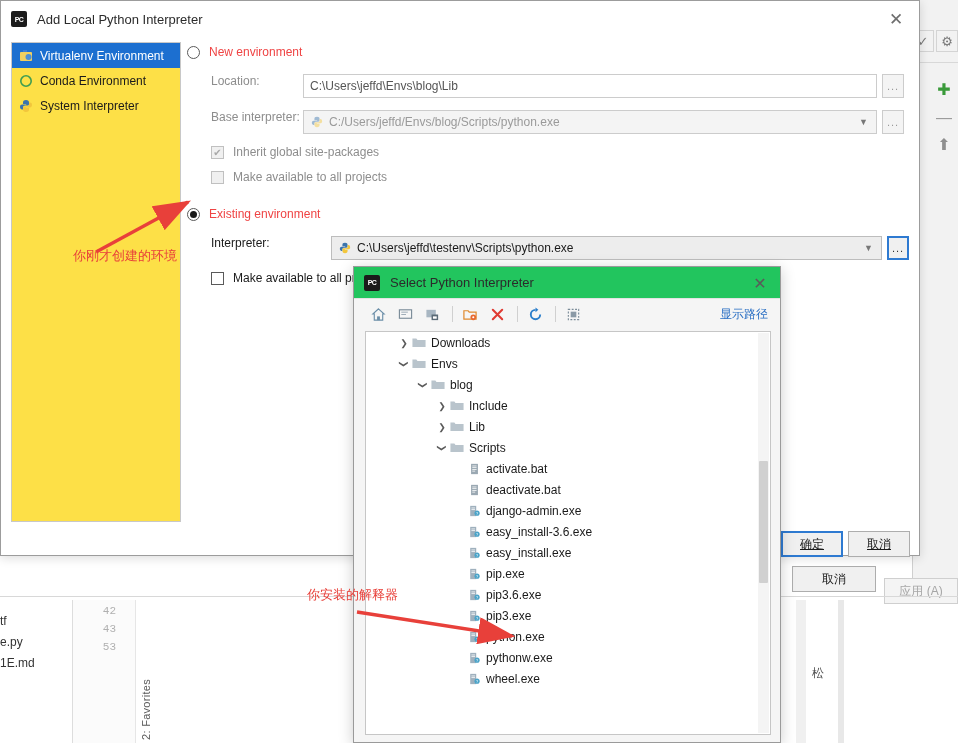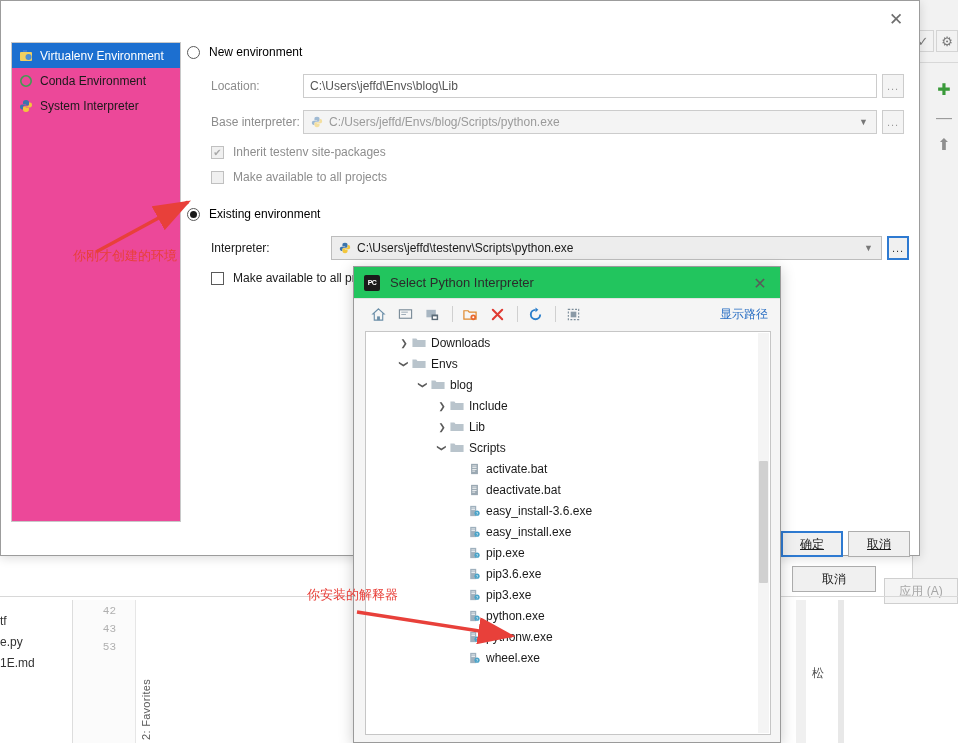--- a/index.html
+++ b/index.html
@@ -91,21 +91,21 @@
     margin-left:10px; font-size:13px; color:#2b2b2b;
   }
   .dlg-close {
     position:absolute; right:0; top:0; width:46px; height:36px;
     display:flex; align-items:center; justify-content:center;
     font-size:17px; color:#6e6e6e; cursor:pointer;
   }
 
   .sidebar {
     position:absolute; left:10px; top:41px; width:170px; height:480px;
-    background:#ec4899; border:1px solid #c8c8c8;
+    background:#fde047; border:1px solid #c8c8c8;
   }
   .side-item {
     height:25px; display:flex; align-items:center; padding-left:6px;
     font-size:12px; color:#1a1a1a; cursor:pointer;
   }
   .side-item.sel { background:#1c6fd0; color:#ffffff; }
   .side-ico {
     width:16px; height:16px; margin-right:6px;
     display:flex; align-items:center; justify-content:center; font-size:12px;
   }
@@ -113,23 +113,23 @@
   .form-area { position:absolute; left:186px; top:41px; right:10px; bottom:40px; }
 
   .radio-row { display:flex; align-items:center; height:20px; }
   .radio {
     width:13px; height:13px; border-radius:50%;
     border:1px solid #5a5a5a; background:#ffffff;
     display:inline-flex; align-items:center; justify-content:center;
     margin-right:9px; flex:none;
   }
   .radio .dot { width:7px; height:7px; border-radius:50%; background:#1a1a1a; }
-  .radio-label { font-size:12px; color:#000000; }
-
-  .field-row { display:flex; align-items:center; margin-top:12px; }
+  .radio-label { font-size:12px; color:#ef4444; }
+
+  .field-row { display:flex; align-items:flex-start; margin-top:12px; }
   .field-label {
     width:116px; font-size:12px; color:#8d8d8d; flex:none; padding-left:24px;
   }
   .field-label.on { color:#1a1a1a; }
   .textbox {
     height:24px; border:1px solid #cccccc; background:#f4f4f4;
     display:flex; align-items:center; padding:0 6px; font-size:12px;
     color:#9a9a9a; position:relative;
   }
   .textbox.filled { background:#ffffff; color:#1a1a1a; }
@@ -263,20 +263,24 @@
     <div class="bg-linenum" style="left:94px; top:623px;">43</div>
     <div class="bg-linenum" style="left:94px; top:641px;">53</div>
 
     <div class="bg-fav-tab">2: Favorites</div>
 
     <div class="bg-file-text" style="left:812px; top:665px; color:#4a4a4a;">松</div>
   </div>
 
   <div class="dlg-main">
 
+    <div class="dlg-title-bar">
+      <div class="pc-logo">PC</div>
+      <div class="dlg-title-text">Add Local Python Interpreter</div>
+    </div>
     <div class="dlg-close">✕</div>
 
     <div class="sidebar">
       <div class="side-item sel">
         <span class="side-ico">
           <svg width="14" height="14" viewBox="0 0 14 14">
             <rect x="1" y="3" width="12" height="9" rx="1" fill="#f0d060"></rect>
             <path d="M4 3 L4 1 L8 1 L8 3 Z" fill="#3b7fd4"></path>
             <circle cx="9.5" cy="8" r="3" fill="#4a90d9"></circle>
           </svg>
@@ -325,21 +329,21 @@
             </svg>
           </span>
           <span>C:/Users/jeffd/Envs/blog/Scripts/python.exe</span>
           <span class="chev">▼</span>
         </span>
         <span class="browse-btn">...</span>
       </div>
 
       <div class="check-row">
         <span class="cbox">✔</span>
-        <span class="check-label">Inherit testenv site-packages</span>
+        <span class="check-label">Inherit global site-packages</span>
       </div>
 
       <div class="check-row">
         <span class="cbox"></span>
         <span class="check-label">Make available to all projects</span>
       </div>
 
       <div class="radio-row" style="margin-top:20px;">
         <span class="radio">
             <span class="dot"></span>
@@ -517,20 +521,33 @@
             <span class="twisty"></span>
             <span class="file-ico">
               <svg width="11" height="12" viewBox="0 0 12 14">
                 <rect x="1" y="1" width="7" height="12" fill="#9fb0bd"></rect>
                 <rect x="2.4" y="3" width="4.2" height="0.9" fill="#ffffff"></rect>
                 <rect x="2.4" y="5" width="4.2" height="0.9" fill="#ffffff"></rect>
                 <circle cx="9" cy="9.5" r="3" fill="#4aa3c8"></circle>
                 <text x="9" y="11.4" font-size="4.4" fill="#ffffff" text-anchor="middle" font-family="sans-serif">?</text>
               </svg>
             </span>
+            <span>django-admin.exe</span>
+          </div>
+          <div class="tree-row" style="padding-left: 88px;">
+            <span class="twisty"></span>
+            <span class="file-ico">
+              <svg width="11" height="12" viewBox="0 0 12 14">
+                <rect x="1" y="1" width="7" height="12" fill="#9fb0bd"></rect>
+                <rect x="2.4" y="3" width="4.2" height="0.9" fill="#ffffff"></rect>
+                <rect x="2.4" y="5" width="4.2" height="0.9" fill="#ffffff"></rect>
+                <circle cx="9" cy="9.5" r="3" fill="#4aa3c8"></circle>
+                <text x="9" y="11.4" font-size="4.4" fill="#ffffff" text-anchor="middle" font-family="sans-serif">?</text>
+              </svg>
+            </span>
             <span>easy_install-3.6.exe</span>
           </div>
           <div class="tree-row" style="padding-left: 88px;">
             <span class="twisty"></span>
             <span class="file-ico">
               <svg width="11" height="12" viewBox="0 0 12 14">
                 <rect x="1" y="1" width="7" height="12" fill="#9fb0bd"></rect>
                 <rect x="2.4" y="3" width="4.2" height="0.9" fill="#ffffff"></rect>
                 <rect x="2.4" y="5" width="4.2" height="0.9" fill="#ffffff"></rect>
                 <circle cx="9" cy="9.5" r="3" fill="#4aa3c8"></circle>

